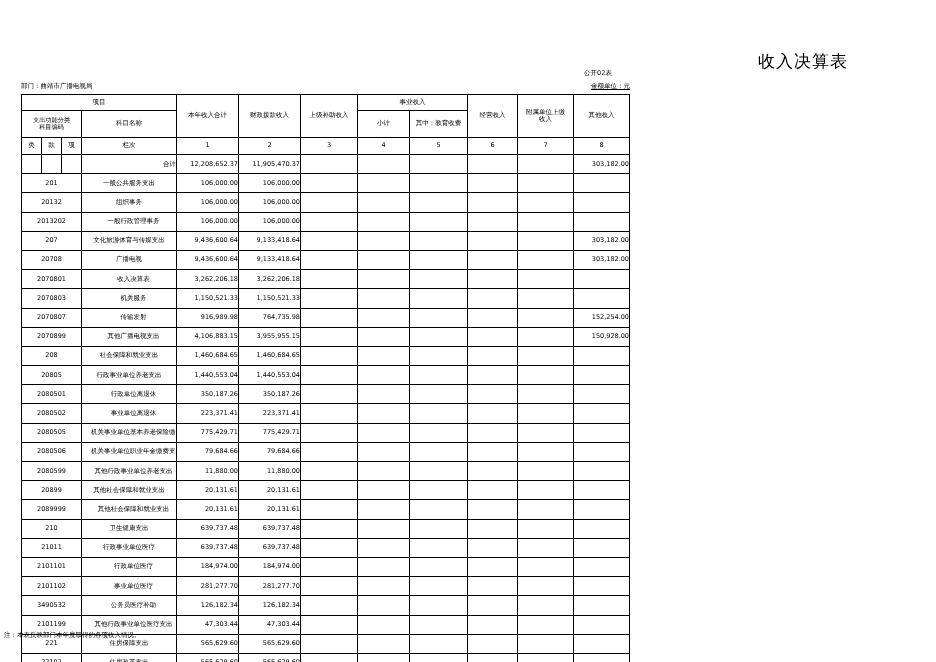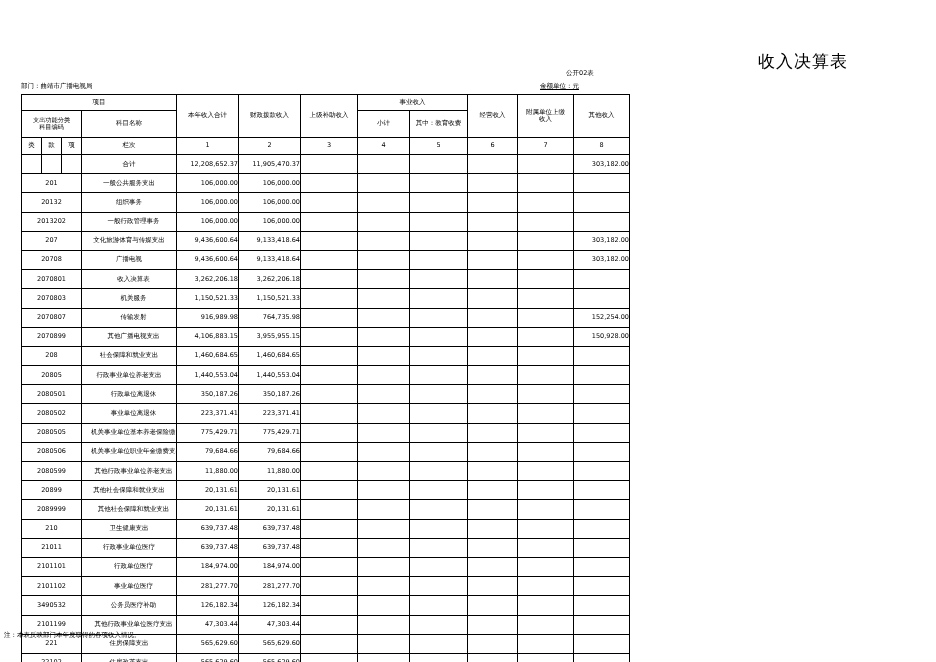--- a/index.html
+++ b/index.html
@@ -32,36 +32,36 @@
     letter-spacing: 1px;
     color: #000;
   }
 
   
   .meta-right-top {
     position: absolute;
     top: 69px;
     left: 566px;
     width: 64px;
-    text-align: left;
+    text-align: center;
     font-size: 6.5px;
   }
   .meta-left {
     position: absolute;
     top: 82px;
     left: 21px;
     font-size: 6.5px;
     white-space: nowrap;
   }
   .meta-right {
     position: absolute;
     top: 82px;
     left: 540px;
     width: 90px;
-    text-align: left;
+    text-align: right;
     font-size: 6.5px;
     text-decoration: underline;
   }
 
   
   .tbl-wrap {
     position: absolute;
     top: 94px;
     left: 21px;
   }
@@ -111,21 +111,21 @@
     text-align: center;
     padding-left: 2px;
     font-size: 6.5px;
   }
   .nm {
     text-align: center;
     padding-left: 3px;
     font-size: 6.5px;
   }
   .nm.i1 { padding-left: 9px; }
-  .nm.ctr { text-align: center; padding-left: 0; }
+  .nm.ctr { text-align: right; padding-left: 0; }
   .val {
     text-align: right;
     padding-right: 4px;
     font-size: 6.5px;
   }
   .ctr { text-align: center; }
 
   
   .note {
     position: absolute;

